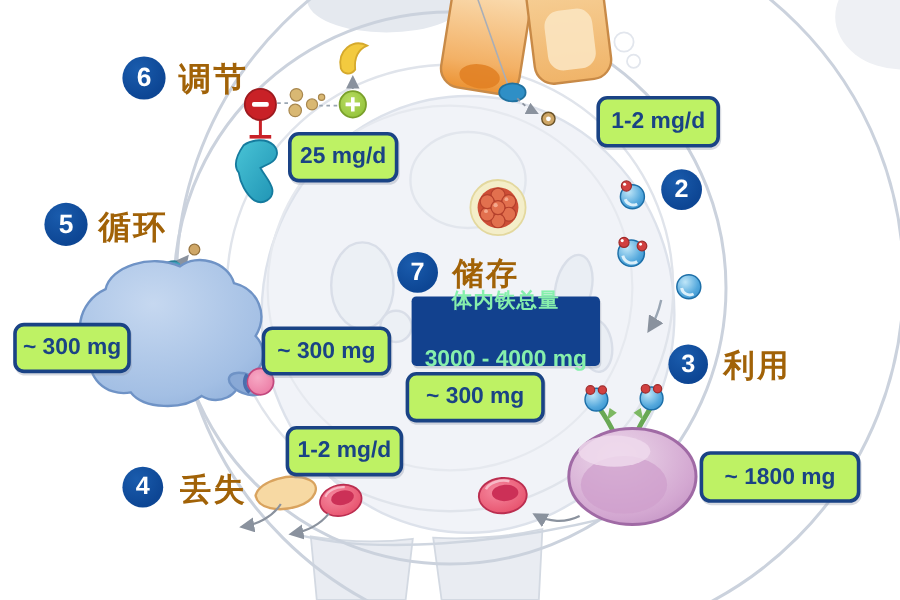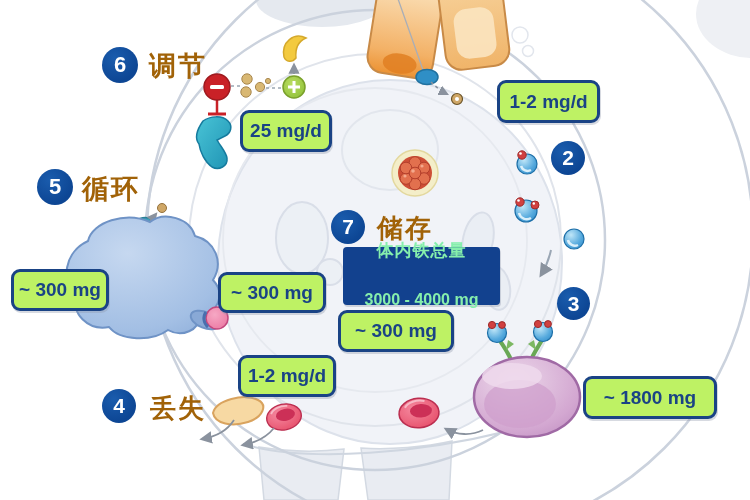--- a/index.html
+++ b/index.html
@@ -10,21 +10,21 @@
   .badge{border-radius:50%;background:radial-gradient(circle at 35% 30%,#1a5cad,#0d4694 70%);
          color:#fff;font-weight:bold;display:flex;align-items:center;justify-content:center;}
   .zh-label{color:#a16207;font-weight:bold;letter-spacing:2px;white-space:nowrap;}
   .vbox{background:#bef264;border:3px solid #1a4385;border-radius:9px;color:#1a4385;
         font-weight:bold;display:flex;align-items:center;justify-content:center;
         white-space:nowrap;box-shadow:1px 2px 0 rgba(140,150,170,.35);}
   .total-box{background:#12418e;border-radius:4px;color:#86efac;font-weight:bold;text-align:center;
              display:flex;flex-direction:column;align-items:center;justify-content:center;
              box-shadow:1px 2px 0 rgba(140,150,170,.35);}
   .total-box .t1{font-size:17px;line-height:22px;letter-spacing:1px;}
-  .total-box .t2{font-size:16px;line-height:24px;margin-top:26px;}
+  .total-box .t2{font-size:19px;line-height:24px;margin-top:26px;}
 </style>
 </head>
 <body>
 
 <div id="stage">
 
 <svg id="art" width="750" height="500" viewBox="0 0 750 500">
   <defs>
     <marker id="ah" markerWidth="8" markerHeight="8" refX="5.5" refY="3.5" orient="auto">
       <path d="M0,0 L7,3.5 L0,7 Z" fill="#8a929e"></path>
@@ -233,20 +233,21 @@
 <div class="ov badge" style="left:557px;top:287px;width:33px;height:33px;font-size:21px;">
       <span>3</span>
     </div>
 <div class="ov badge" style="left:331px;top:210px;width:34px;height:34px;font-size:21px;">
       <span>7</span>
     </div>
 
 <div class="ov zh-label" style="left:149px;top:48px;font-size:27px;">调节</div>
 <div class="ov zh-label" style="left:82px;top:171px;font-size:27px;">循环</div>
 <div class="ov zh-label" style="left:150px;top:391px;font-size:26px;">丢失</div>
+<div class="ov zh-label" style="left:603px;top:287px;font-size:26px;">利用</div>
 <div class="ov zh-label" style="left:377px;top:211px;font-size:26px;">储存</div>
 
 <div class="ov vbox" style="left:240px;top:110px;width:86px;height:36px;font-size:19px;">25 mg/d</div>
 <div class="ov vbox" style="left:497px;top:80px;width:97px;height:37px;font-size:19px;">1-2 mg/d</div>
 <div class="ov vbox" style="left:11px;top:269px;width:92px;height:36px;font-size:19px;">~ 300 mg</div>
 <div class="ov vbox" style="left:218px;top:272px;width:102px;height:35px;font-size:19px;">~ 300 mg</div>
 <div class="ov vbox" style="left:338px;top:310px;width:110px;height:36px;font-size:19px;">~ 300 mg</div>
 <div class="ov vbox" style="left:583px;top:376px;width:128px;height:37px;font-size:19px;">~ 1800 mg</div>
 <div class="ov vbox" style="left:238px;top:355px;width:92px;height:36px;font-size:19px;">1-2 mg/d</div>
 

